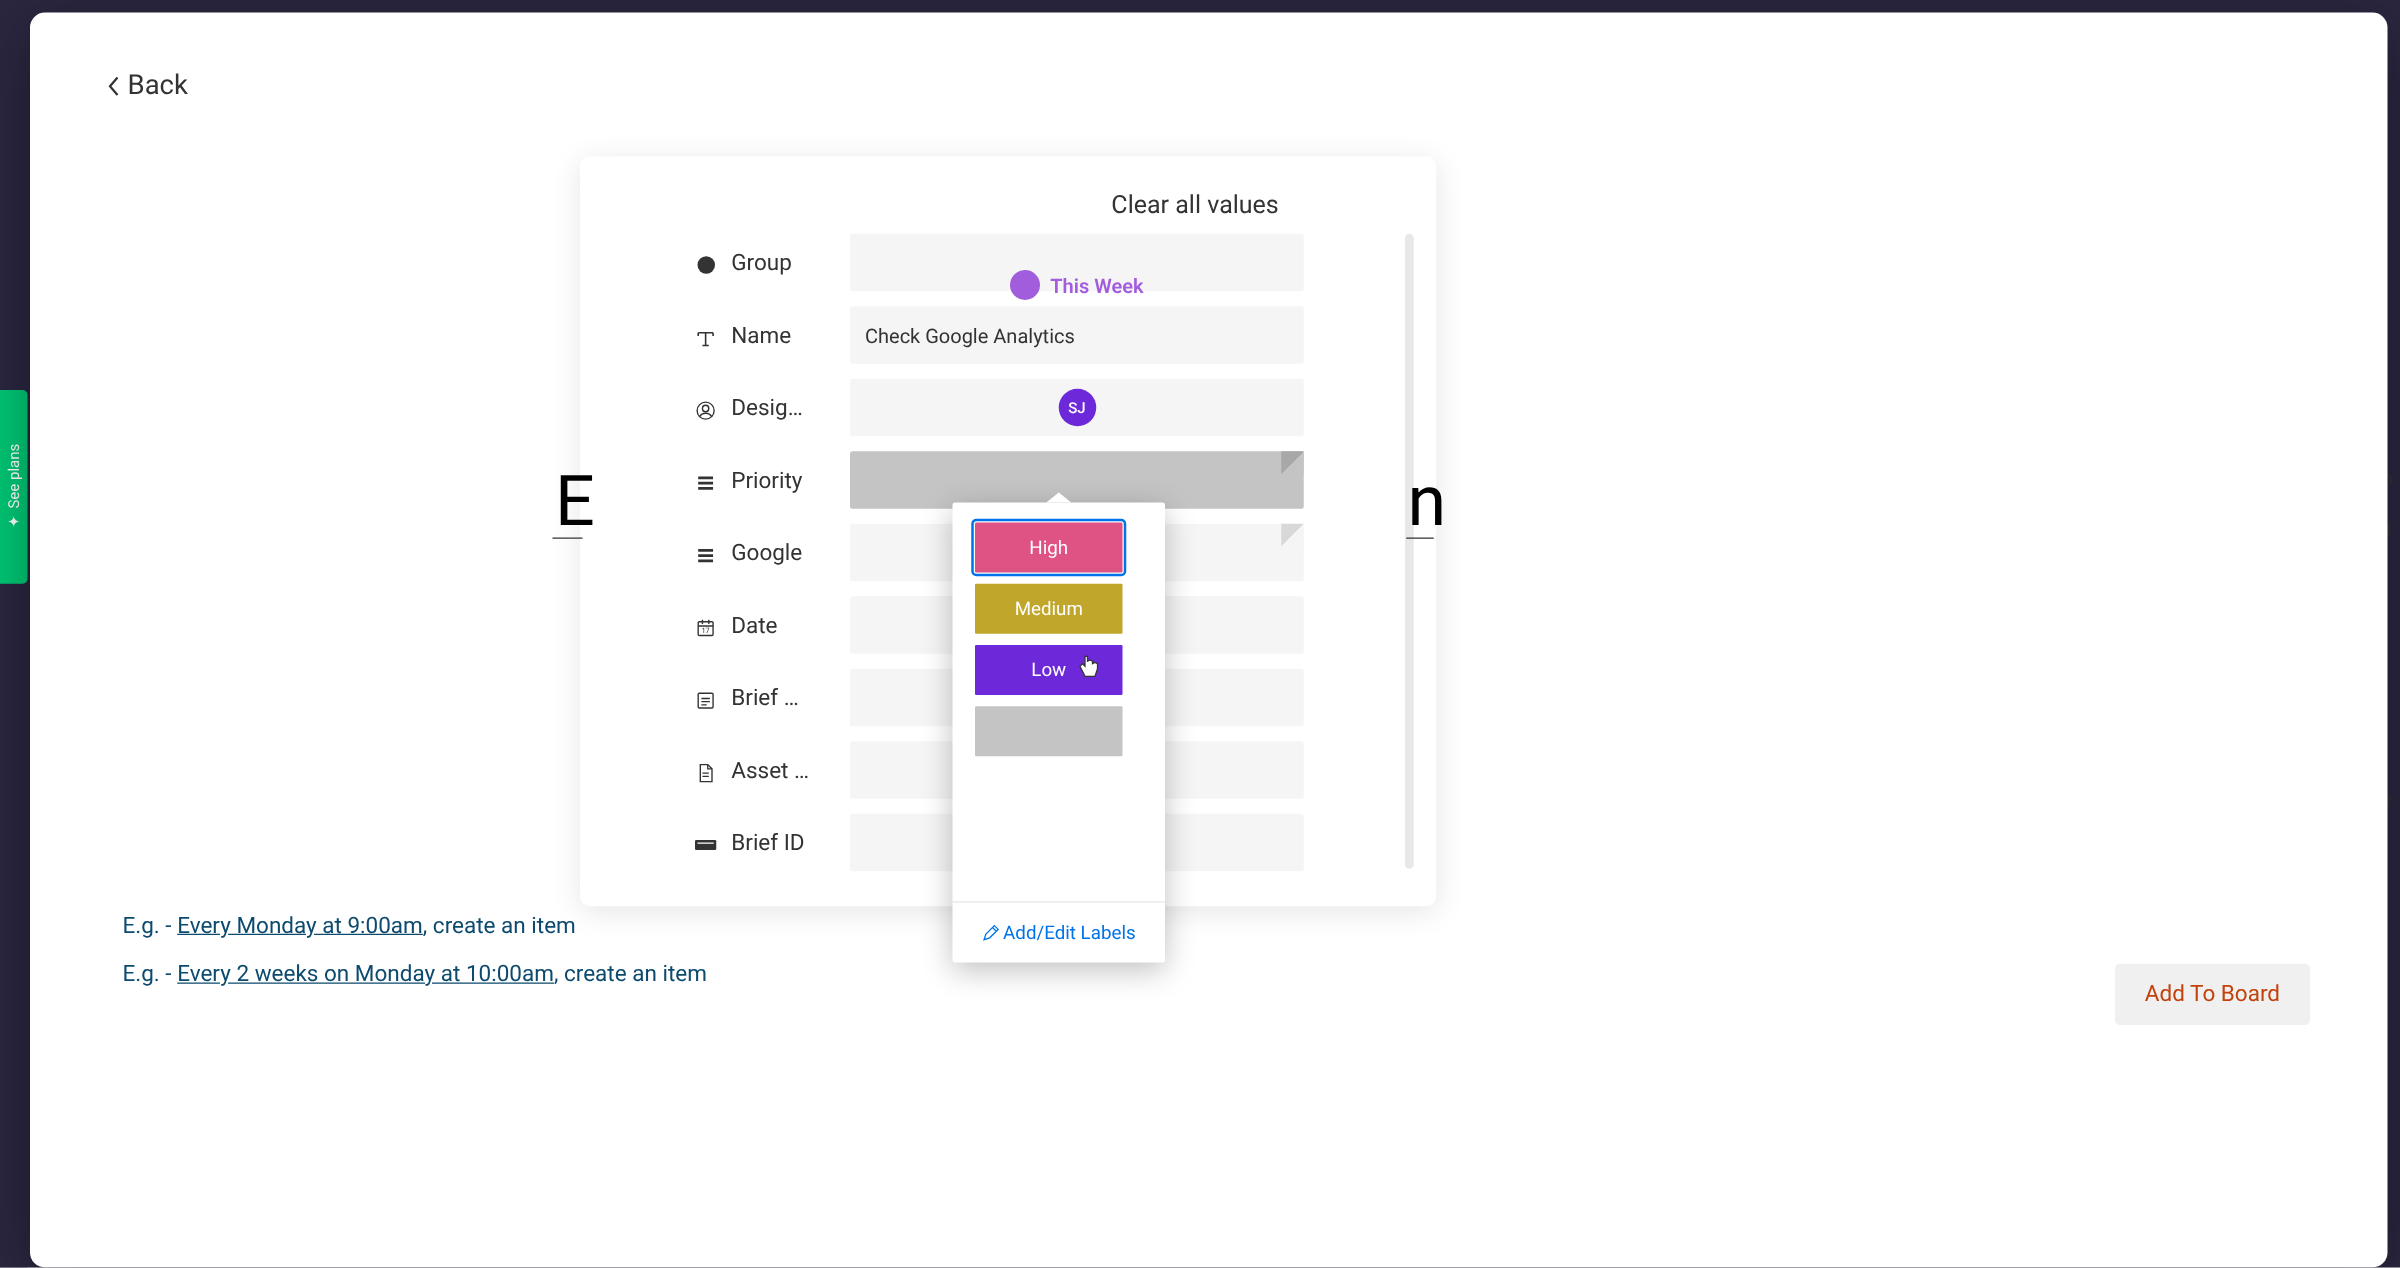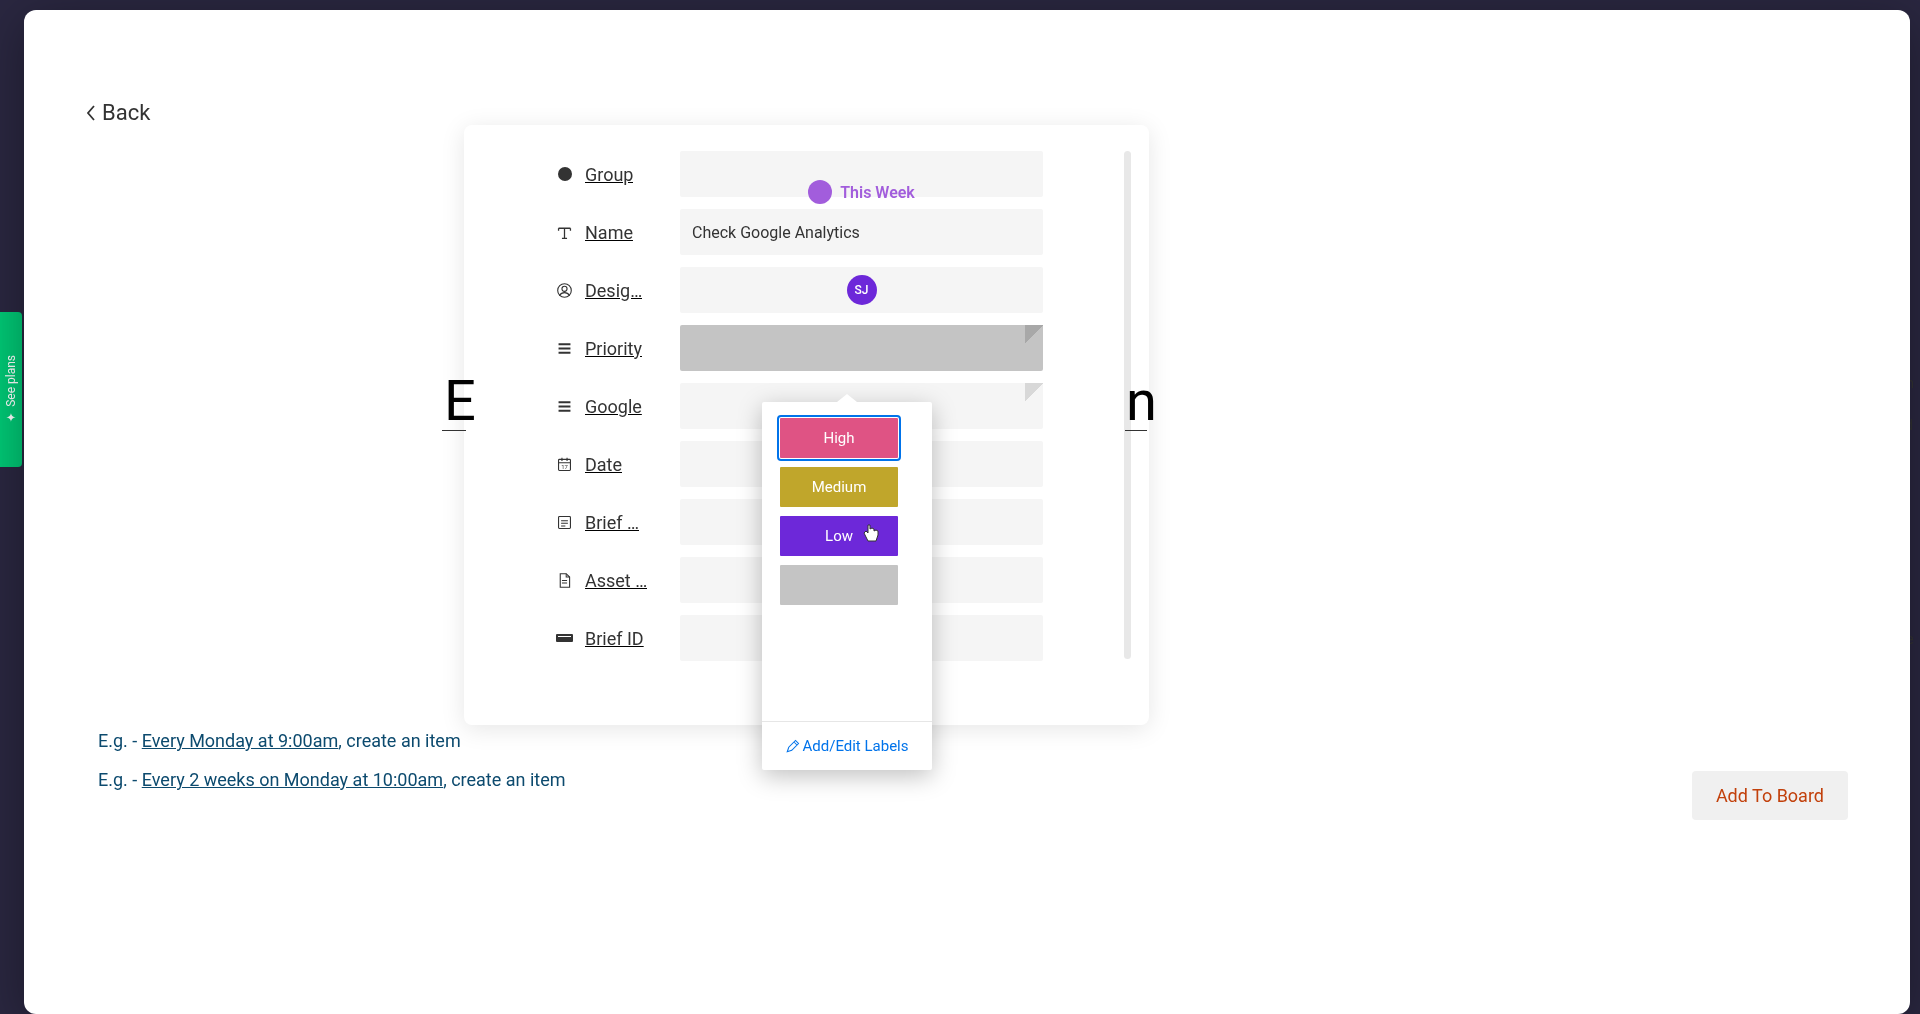--- a/index.html
+++ b/index.html
@@ -73,21 +73,20 @@
       left: 62px;
       top: 46px;
       display: flex;
       align-items: center;
       gap: 6px;
       font-size: 22px;
       color: #333;
       cursor: pointer;
       background: none;
       border: none;
-      margin-top: 44px;
     }
     
     .back-button svg { width: 10px; height: 18px; }
     
     .form-card {
       position: absolute;
       left: 440px;
       top: 115px;
       width: 685px;
       height: 600px;
@@ -130,25 +129,24 @@
     
     .field-row {
       display: flex;
       align-items: center;
       gap: 16px;
       margin-bottom: 12px;
     }
     
     .field-label-area {
       display: flex;
-      align-items: center;
+      align-items: flex-end;
       gap: 12px;
       width: 108px;
       flex-shrink: 0;
-      text-decoration: underline;
     }
     
     .field-icon {
       width: 17px;
       height: 17px;
       flex-shrink: 0;
       color: #333;
     }
     
     .field-icon svg { width: 100%; height: 100%; }
@@ -365,20 +363,21 @@
       </svg>
     <span>Back</span>
   </button>
 
   <span class="background-text-left">E</span>
   <span class="background-text-right">n</span>
   <div class="underline-segment-left"></div>
   <div class="underline-segment-right"></div>
 
   <div class="form-card">
+    <div class="clear-values">Clear all values</div>
 
     <div class="fields-container">
       <div class="scrollbar-track">
         <div class="scrollbar-thumb"></div>
       </div>
 
       <div class="field-row">
         <div class="field-label-area">
           <div class="field-icon">
               <div class="circle-icon"></div>

